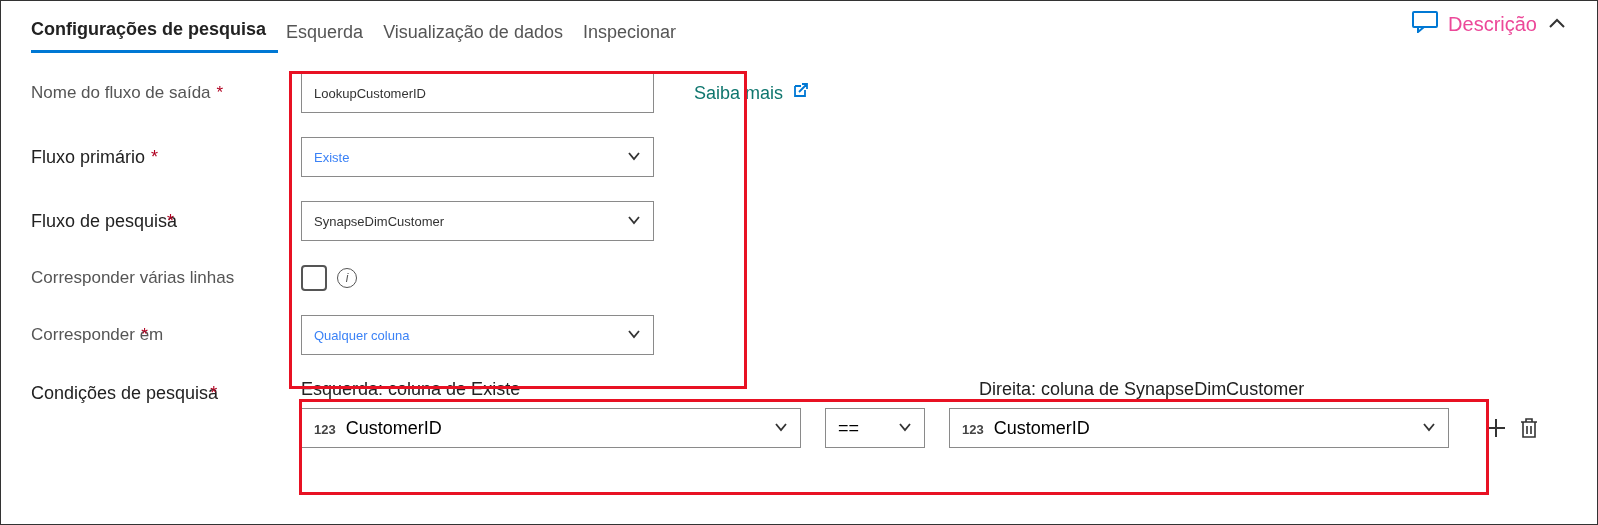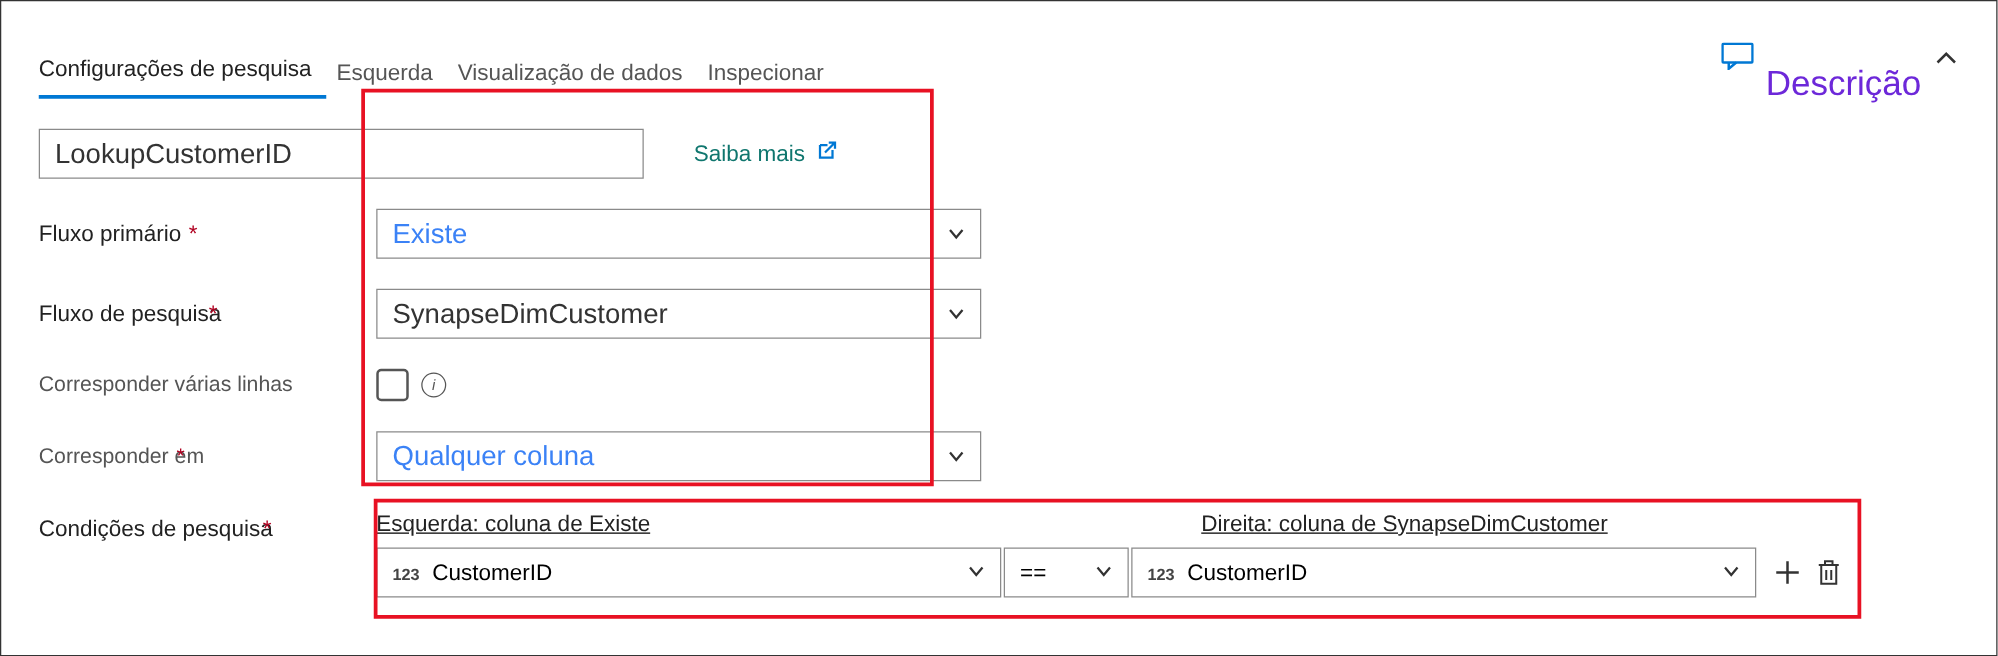--- a/index.html
+++ b/index.html
@@ -1,54 +1,54 @@
 <!DOCTYPE html>
 <html><head>
   <meta charset="utf-8">
   <style>
     * { box-sizing: border-box; margin: 0; padding: 0; font-family: 'Segoe UI', Tahoma, Geneva, Verdana, sans-serif; }
     body { width: 1598px; height: 525px; background: #fff; border: 1px solid #333; padding: 10px 30px 20px 30px; }
 
     .top-row { display: flex; justify-content: space-between; align-items: flex-start; margin-bottom: 20px; }
     .tabs { display: flex; gap: 0; align-items: flex-end; }
     .tab { font-size: 18px; color: #555; padding: 8px 12px 10px 0; margin-right: 8px; cursor: pointer; }
-    .tab.active { color: #222; font-weight: 400; border-bottom: 3px solid #0078d4; margin-top: 26px; }
+    .tab.active { color: #222; font-weight: 700; border-bottom: 3px solid #0078d4; }
 
     .desc-group { display: flex; align-items: center; gap: 10px; }
-    .desc-label { font-size: 28px; color: #6d28d9; margin-top: 40px; }
+    .desc-label { font-size: 20px; color: #ec4899; }
     .desc-icon svg, .chevron-up svg { display: block; }
 
     .form-row { display: flex; align-items: center; margin-bottom: 24px; }
     .form-label { width: 270px; font-size: 17px; color: #555; }
     .form-label.strong { color: #222; font-size: 18px; }
     .req { color: #b00020; margin-left: 6px; }
 
     .ctl-text, .ctl-select {
-      width: 484px; height: 40px; border: 1px solid #8a8a8a; padding: 0 12px;
-      font-size: 22px; color: #333; background: #fff; display: flex; align-items: center; justify-content: space-between;
+      width: 353px; height: 40px; border: 1px solid #8a8a8a; padding: 0 12px;
+      font-size: 13px; color: #333; background: #fff; display: flex; align-items: center; justify-content: space-between;
     }
     .ctl-select .ph { color: #3b82f6; }
     .chev { width: 14px; height: 14px; }
 
     .checkbox-wrap { display: flex; align-items: center; gap: 10px; }
     .checkbox { width: 26px; height: 26px; border: 2px solid #555; border-radius: 4px; background: #fff; }
     .info-icon { width: 20px; height: 20px; border: 1.5px solid #555; border-radius: 50%; display: flex; align-items: center; justify-content: center; font-size: 12px; color: #555; font-style: italic; }
 
     .link-learn { color: #0f766e; font-size: 18px; display: flex; align-items: center; gap: 8px; margin-left: 40px; }
 
     .highlight-box1 { position: absolute; border: 3px solid #e81123; z-index: 0; pointer-events: none; }
 
     .cond-section { margin-top: 10px; }
     .cond-row { display: flex; align-items: flex-start; justify-content: flex-end; }
     .cond-body { display: flex; flex-direction: column; gap: 8px; flex: 1; }
-    .cond-headers { display: flex; gap: 30px; text-decoration: underline; }
+    .cond-headers { display: flex; gap: 48px; }
     .cond-header { font-size: 18px; color: #222; }
     .cond-header.left { width: 500px; }
     .cond-header.right { margin-left: 130px; }
-    .cond-controls { display: flex; gap: 2px; align-items: center; }
+    .cond-controls { display: flex; gap: 24px; align-items: center; }
 
     .col-select { height: 40px; border: 1px solid #8a8a8a; padding: 0 12px; display: flex; align-items: center; justify-content: space-between; background: #fff; font-size: 18px; }
     .col-select.wide { width: 500px; }
     .col-select.op { width: 100px; justify-content: space-between; font-family: monospace; }
     .col-type { font-weight: 700; font-size: 13px; color: #444; margin-right: 10px; }
 
     .row-actions { display: flex; gap: 12px; align-items: center; margin-left: 12px; margin-top: 28px; }
     .icon-btn svg { display: block; }
 
     .rel { position: relative; }
@@ -76,20 +76,23 @@
           <path d="M3 13 L10 6 L17 13" stroke="#333" stroke-width="2" fill="none"></path>
         </svg>
     </span>
   </div>
 </div>
 
 <div class="highlight-box1" style="left:288px; top:70px; width:458px; height:318px;"></div>
 <div class="highlight-box1" style="left:298px; top:398px; width:1190px; height:96px;"></div>
 
 <div class="form-row">
+  <div class="form-label">
+    <span>Nome do fluxo de saída</span><span class="req">*</span>
+  </div>
   <div class="ctl-text">
     <span>LookupCustomerID</span>
   </div>
   <a class="link-learn">
     <span>Saiba mais</span>
     <span>
       <svg width="18" height="18" viewBox="0 0 18 18" fill="none">
           <path d="M4 4 H10 M4 4 V14 H14 V8 M11 2 H16 V7 M16 2 L8 10" stroke="#0078d4" stroke-width="1.8" fill="none"></path>
         </svg>
     </span>

